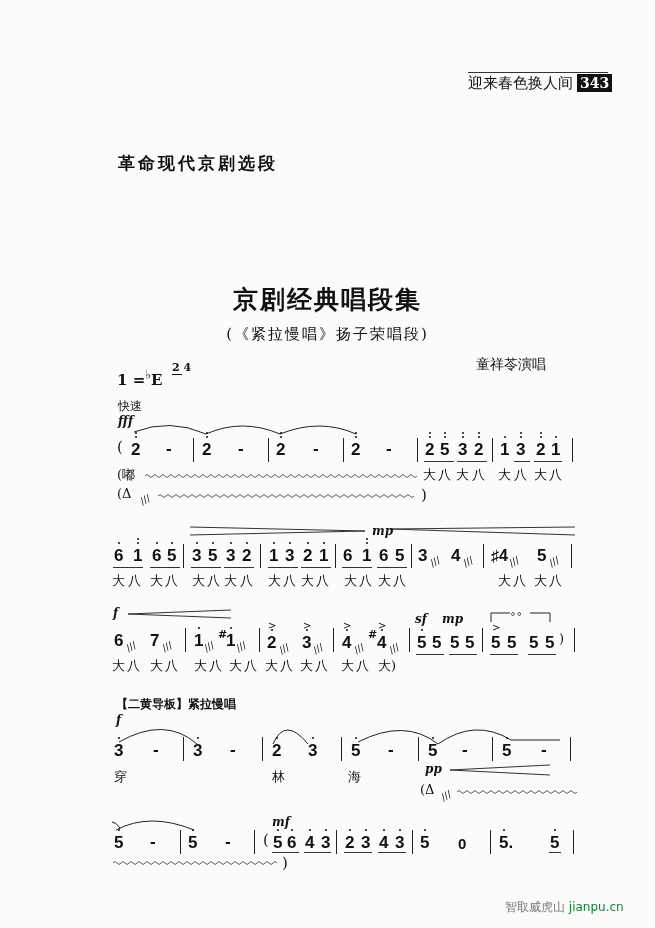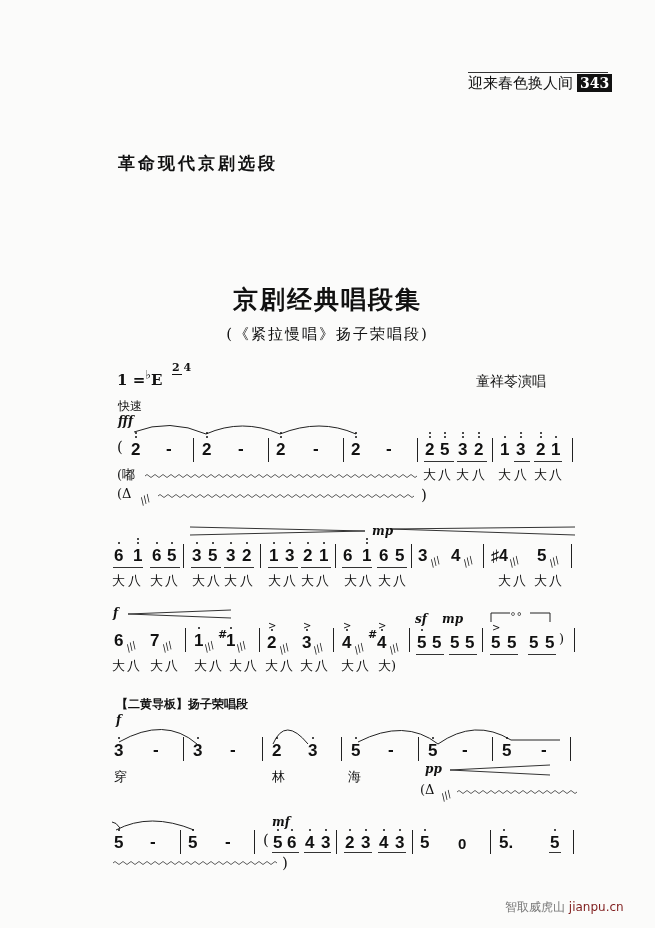--- a/index.html
+++ b/index.html
@@ -13,38 +13,38 @@
   .hdr-line { position: absolute; left: 468px; top: 72px; width: 140px; height: 1px; background: #333; }
   .book-title { position: absolute; left: 468px; top: 74px; font-size: 15px; letter-spacing: 0px; font-family: "DejaVu Sans", sans-serif; color: #111; }
   .page-no { position: absolute; left: 577px; top: 74px; background: #111; color: #fff; font-weight: bold; font-size: 14px; padding: 0 3px; line-height: 18px; font-family: "DejaVu Serif", serif; }
   .section { position: absolute; left: 118px; top: 152px; font-size: 17px; font-weight: bold; letter-spacing: 3px; font-family: "DejaVu Serif", serif; }
   .title { position: absolute; left: 0; width: 655px; top: 283px; text-align: center; font-size: 25px; font-weight: bold; letter-spacing: 2px; font-family: "DejaVu Serif", serif; }
   .subtitle { position: absolute; left: 0; width: 655px; top: 325px; text-align: center; font-size: 15px; letter-spacing: 2px; font-family: "DejaVu Serif", serif; }
   .key { position: absolute; left: 117px; top: 368px; font-size: 15px; font-weight: bold; font-family: "DejaVu Serif", serif; }
   .key sup { font-size: 12px; font-weight: normal; }
   .timesig { position: absolute; left: 172px; top: 362px; font-size: 11px; font-weight: bold; line-height: 12px; text-align: center; font-family: "DejaVu Serif", serif; }
   .timesig .bar { display:block; width: 10px; height: 1px; background:#111; margin: 0 auto; }
-  .singer { position: absolute; left: 476px; top: 373px; font-size: 14px; font-family: "DejaVu Serif", serif; }
+  .singer { position: absolute; left: 476px; top: 356px; font-size: 14px; font-family: "DejaVu Serif", serif; }
   .tempo { position: absolute; left: 118px; top: 398px; font-size: 12px; font-family: "DejaVu Serif", serif; }
   .dyn { position: absolute; font-style: italic; font-family: "DejaVu Serif", serif; font-size: 12px; font-weight: bold; }
   .note { position: absolute; font-family: "Liberation Sans", sans-serif; font-weight: bold; font-size: 17px; line-height: 18px; text-align:center; }
   .note .dot-above { position:absolute; left: 50%; top: -5px; width:2px; height:2px; background:#111; margin-left:-1px; border-radius:1px; }
   .note .dot-above2 { position:absolute; left: 50%; top: -9px; width:2px; height:2px; background:#111; margin-left:-1px; border-radius:1px; }
   .bar { position: absolute; width: 1px; background: #222; }
   .uline { position: absolute; height: 1px; background: #333; }
   .lyric { position: absolute; font-size: 13px; font-family: "DejaVu Serif", serif; }
   .paren { position: absolute; font-size: 15px; font-family: "DejaVu Serif", serif; }
   .wavy { position: absolute; height: 6px; overflow:hidden; }
   .wavy svg { display:block; }
   .tremolo { position: absolute; font-size: 10px; font-family: "DejaVu Sans", sans-serif; color: #222; transform: rotate(-30deg); }
   .accent { position: absolute; font-size: 10px; font-family: "DejaVu Sans", sans-serif; }
   .sharp { position: absolute; font-size: 11px; font-weight:bold; font-family: "DejaVu Sans", sans-serif; }
   .brace-label { position: absolute; font-size: 12px; font-weight:bold; font-family: "DejaVu Serif", serif; }
   .watermark { position: absolute; left: 505px; top: 899px; font-size: 12px; color: #777; font-family: "DejaVu Serif", serif; }
-  .watermark .url { color: #7f1d1d; font-family: "DejaVu Sans", sans-serif; font-size: 12px; }
+  .watermark .url { color: #15803d; font-family: "DejaVu Sans", sans-serif; font-size: 12px; }
   svg.arc { position:absolute; overflow: visible; }
 </style>
 </head>
 <body>
 
 <div class="hdr-line"></div>
 <div class="book-title">迎来春色换人间</div>
 <div class="page-no">343</div>
 
 <div class="section">革命现代京剧选段</div>
@@ -260,21 +260,21 @@
   <div class="lyric" style="left:244px;top:657px;">八</div>
   <div class="lyric" style="left:265px;top:657px;">大</div>
   <div class="lyric" style="left:280px;top:657px;">八</div>
   <div class="lyric" style="left:300px;top:657px;">大</div>
   <div class="lyric" style="left:315px;top:657px;">八</div>
   <div class="lyric" style="left:341px;top:657px;">大</div>
   <div class="lyric" style="left:356px;top:657px;">八</div>
   <div class="lyric" style="left:378px;top:657px;">大)</div>
 </div>
 
-<div class="brace-label" style="left:116px;top:696px;">【二黄导板】扬子荣唱段</div>
+<div class="brace-label" style="left:116px;top:696px;">【二黄导板】紧拉慢唱</div>
 <div class="dyn" style="left:116px;top:713px;">f</div>
 <svg class="arc" style="left:115px;top:722px;" width="480" height="30">
   <path d="M4 20 Q 50 -6 82 22" fill="none" stroke="#222" stroke-width="1"></path>
   <path d="M158 22 Q 170 -6 193 22" fill="none" stroke="#222" stroke-width="1"></path>
   <path d="M243 20 Q 290 -4 323 22" fill="none" stroke="#222" stroke-width="1"></path>
   <path d="M323 22 Q 360 -4 396 18 L 445 18" fill="none" stroke="#222" stroke-width="1"></path>
 </svg>
 <div>
   <div class="note" style="left:114px;top:742px;"><span class="dot-above"></span><span>3</span></div>
   <div class="note" style="left:153px;top:741px;">-</div>

